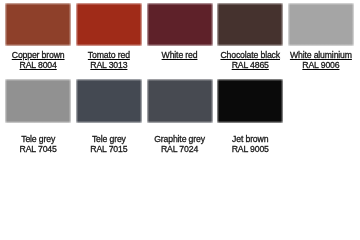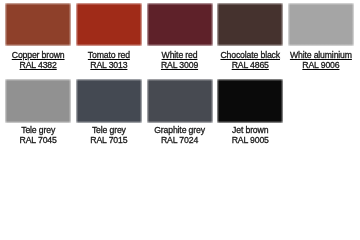--- a/index.html
+++ b/index.html
@@ -26,21 +26,21 @@
 
   .swatch-row {
     position: absolute;
     left: 5.2px;
     width: 348.7px;
     display: flex;
     gap: 4.75px;
   }
   #row-0 { top: 3px; text-decoration: underline; }
   #row-1 { top: 79.2px; }
-  #row-1 .swatch-caption { margin-top: 2px; }
+  #row-1 .swatch-caption { margin-top: 11px; }
 
   .swatch-cell {
     width: 65.94px;
     flex: 0 0 65.94px;
     display: block;
   }
 
   .swatch-chip {
     position: relative;
     width: 100%;
@@ -86,37 +86,36 @@
 <body style="background: rgb(255, 255, 255);">
 
 <div id="palette">
 
   <div class="swatch-row" id="row-0">
 
     <div class="swatch-cell">
       <div class="swatch-chip" style="background: rgb(142, 64, 42);"></div>
       <div class="swatch-caption">
         <span class="swatch-name">Copper brown</span>
-        <span class="swatch-code">RAL 4382</span>
+        <span class="swatch-code">RAL 8004</span>
       </div>
     </div>
 
     <div class="swatch-cell">
       <div class="swatch-chip" style="background: rgb(160, 43, 24);"></div>
       <div class="swatch-caption">
         <span class="swatch-name">Tomato red</span>
         <span class="swatch-code">RAL 3013</span>
       </div>
     </div>
 
     <div class="swatch-cell">
       <div class="swatch-chip" style="background: rgb(94, 33, 41);"></div>
       <div class="swatch-caption">
         <span class="swatch-name">White red</span>
-        <span class="swatch-code">RAL 3009</span>
       </div>
     </div>
 
     <div class="swatch-cell">
       <div class="swatch-chip" style="background: rgb(69, 50, 46);"></div>
       <div class="swatch-caption">
         <span class="swatch-name">Chocolate black</span>
         <span class="swatch-code">RAL 4865</span>
       </div>
     </div>

